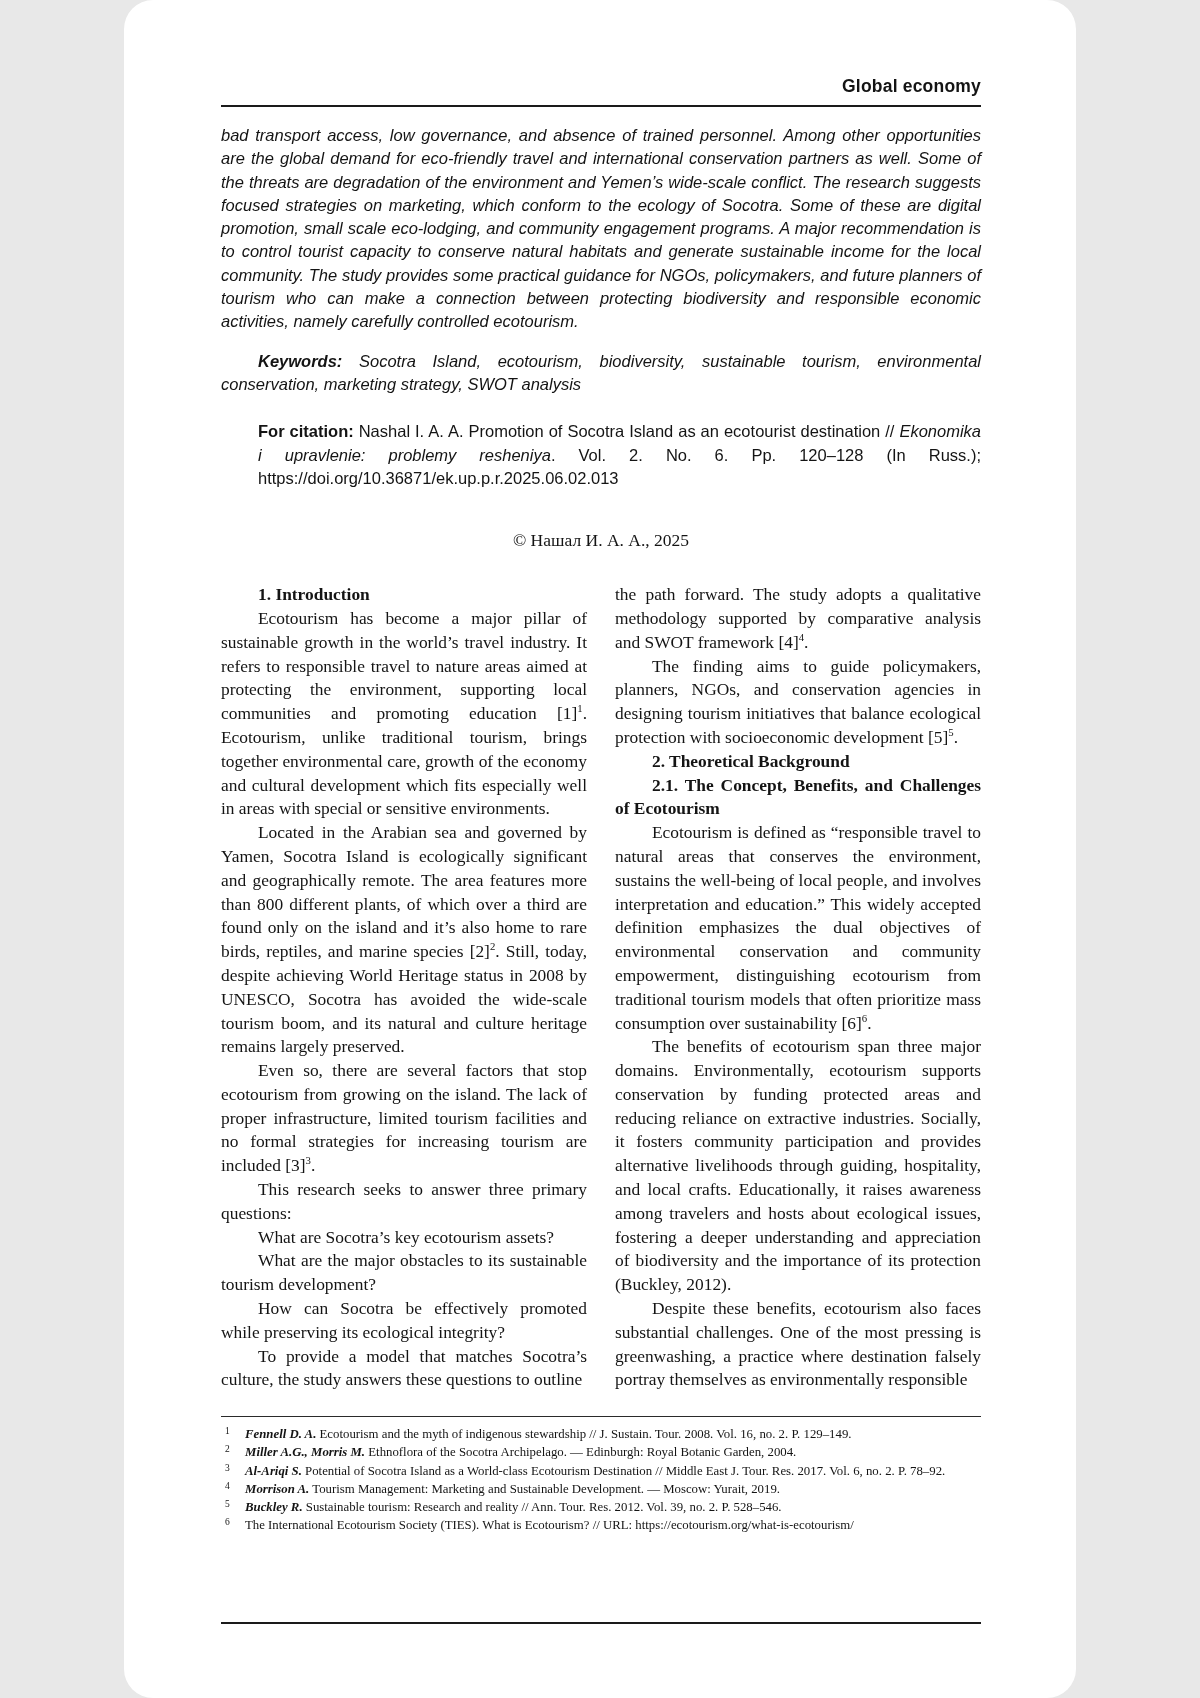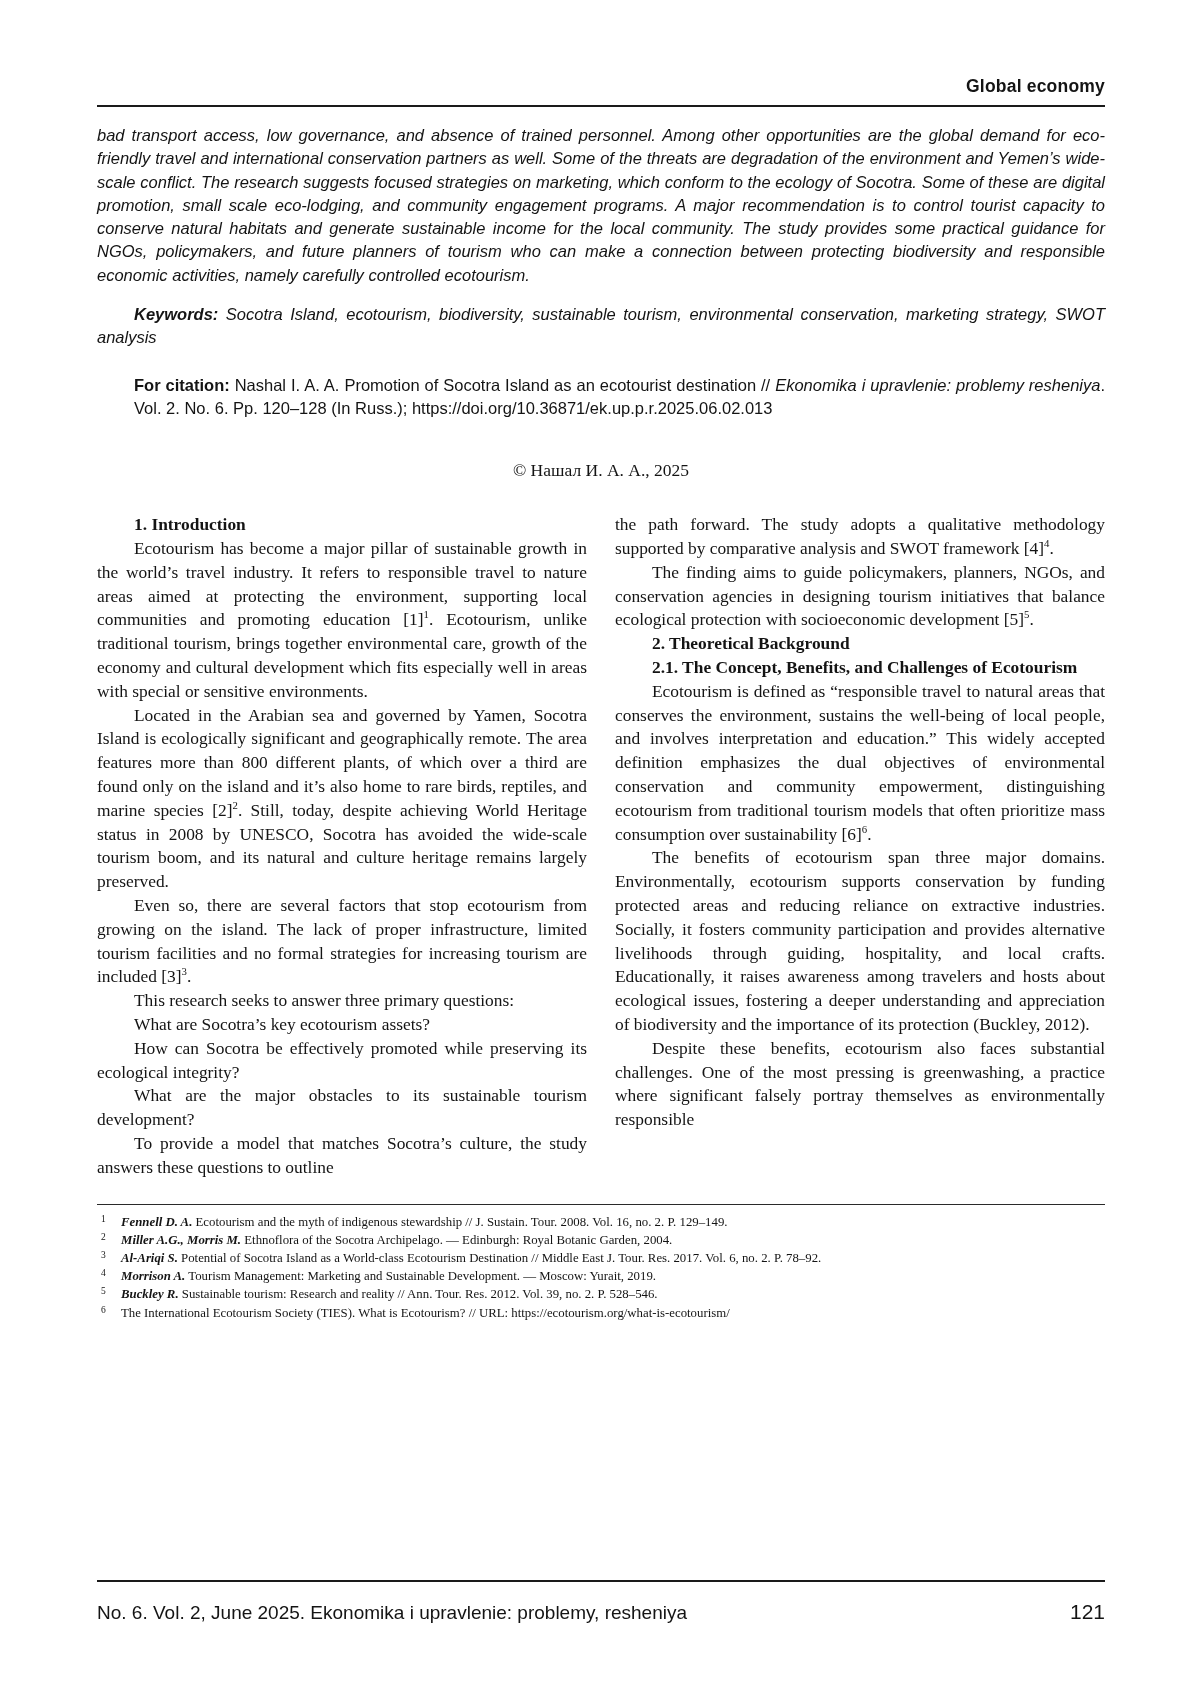--- a/index.html
+++ b/index.html
@@ -1,21 +1,22 @@
 <!DOCTYPE html>
 <html><head>
 <meta charset="utf-8">
 <title>Paper page</title>
 <style>
   * { margin:0; padding:0; box-sizing:border-box; }
   html,body { background:#e8e8e8; }
   .page {
-    width:1200px; height:1698px; margin:0 auto; background:#ffffff;
+    width:952px; height:1698px; margin:0 auto; background:#ffffff;
     position:relative; overflow:hidden; color:#141414;
     padding:76px 95px 0 97px;
+    border-radius:29px;
   }
   
   .section-title {
     font-family:"Liberation Sans", sans-serif; font-weight:bold;
     font-size:17.5px; text-align:right; letter-spacing:.2px;
   }
   .header-rule { border:none; border-top:2px solid #1a1a1a; margin-top:8px; }
 
   
   .abstract-block {
@@ -92,48 +93,44 @@
 
   <div class="columns">
 
     <div class="col">
       <p class="body-h">1. Introduction</p>
       <p class="body-p"><span>Ecotourism has become a major pillar of sustainable growth in the world’s travel industry. It refers to responsible travel to nature areas aimed at protecting the environment, supporting local communities and promoting education [1]</span><sup class="ref">1</sup><span>. Ecotourism, unlike traditional tourism, brings together environmental care, growth of the economy and cultural development which fits especially well in areas with special or sensitive environments.</span></p>
       <p class="body-p"><span>Located in the Arabian sea and governed by Yamen, Socotra Island is ecologically significant and geographically remote. The area features more than 800 different plants, of which over a third are found only on the island and it’s also home to rare birds, reptiles, and marine species [2]</span><sup class="ref">2</sup><span>. Still, today, despite achieving World Heritage status in 2008 by UNESCO, Socotra has avoided the wide-scale tourism boom, and its natural and culture heritage remains largely preserved.</span></p>
       <p class="body-p"><span>Even so, there are several factors that stop ecotourism from growing on the island. The lack of proper infrastructure, limited tourism facilities and no formal strategies for increasing tourism are included [3]</span><sup class="ref">3</sup><span>.</span></p>
       <p class="body-p">This research seeks to answer three primary questions:</p>
       <p class="body-p">What are Socotra’s key ecotourism assets?</p>
+      <p class="body-p">What are the major obstacles to its sustainable tourism development?</p>
       <p class="body-p">How can Socotra be effectively promoted while preserving its ecological integrity?</p>
-      <p class="body-p">What are the major obstacles to its sustainable tourism development?</p>
       <p class="body-p">To provide a model that matches Socotra’s culture, the study answers these questions to outline</p>
     </div>
 
     <div class="col">
       <p class="body-p cont"><span>the path forward. The study adopts a qualitative methodology supported by comparative analysis and SWOT framework [4]</span><sup class="ref">4</sup><span>.</span></p>
       <p class="body-p"><span>The finding aims to guide policymakers, planners, NGOs, and conservation agencies in designing tourism initiatives that balance ecological protection with socioeconomic development [5]</span><sup class="ref">5</sup><span>.</span></p>
       <p class="body-h">2. Theoretical Background</p>
       <p class="body-h">2.1. The Concept, Benefits, and Challenges of Ecotourism</p>
       <p class="body-p"><span>Ecotourism is defined as “responsible travel to natural areas that conserves the environment, sustains the well-being of local people, and involves interpretation and education.” This widely accepted definition emphasizes the dual objectives of environmental conservation and community empowerment, distinguishing ecotourism from traditional tourism models that often prioritize mass consumption over sustainability [6]</span><sup class="ref">6</sup><span>.</span></p>
       <p class="body-p">The benefits of ecotourism span three major domains. Environmentally, ecotourism supports conservation by funding protected areas and reducing reliance on extractive industries. Socially, it fosters community participation and provides alternative livelihoods through guiding, hospitality, and local crafts. Educationally, it raises awareness among travelers and hosts about ecological issues, fostering a deeper understanding and appreciation of biodiversity and the importance of its protection (Buckley, 2012).</p>
-      <p class="body-p">Despite these benefits, ecotourism also faces substantial challenges. One of the most pressing is greenwashing, a practice where significant falsely portray themselves as environmentally responsible</p>
+      <p class="body-p">Despite these benefits, ecotourism also faces substantial challenges. One of the most pressing is greenwashing, a practice where destination falsely portray themselves as environmentally responsible</p>
     </div>
 
   </div>
 
   <div class="footnotes">
     <hr class="fn-rule">
     <div class="fn"><span class="fn-num">1</span><i>Fennell D. A.</i><span> Ecotourism and the myth of indigenous stewardship // J. Sustain. Tour. 2008. Vol. 16, no. 2. P. 129–149.</span></div>
     <div class="fn"><span class="fn-num">2</span><i>Miller A.G., Morris M.</i><span> Ethnoflora of the Socotra Archipelago. — Edinburgh: Royal Botanic Garden, 2004.</span></div>
     <div class="fn"><span class="fn-num">3</span><i>Al-Ariqi S.</i><span> Potential of Socotra Island as a World-class Ecotourism Destination // Middle East J. Tour. Res. 2017. Vol. 6, no. 2. P. 78–92.</span></div>
     <div class="fn"><span class="fn-num">4</span><i>Morrison A.</i><span> Tourism Management: Marketing and Sustainable Development. — Moscow: Yurait, 2019.</span></div>
     <div class="fn"><span class="fn-num">5</span><i>Buckley R.</i><span> Sustainable tourism: Research and reality // Ann. Tour. Res. 2012. Vol. 39, no. 2. P. 528–546.</span></div>
     <div class="fn"><span class="fn-num">6</span><i></i><span>The International Ecotourism Society (TIES). What is Ecotourism? // URL: https://ecotourism.org/what-is-ecotourism/</span></div>
   </div>
 
   <div class="footer">
     <hr class="footer-rule">
-    <div class="footer-row">
-      <span class="footer-info">No. 6. Vol. 2, June 2025. Ekonomika i upravlenie: problemy, resheniya</span>
-      <span class="footer-page">121</span>
-    </div>
   </div>
 
 </div>
 
 </body></html>

